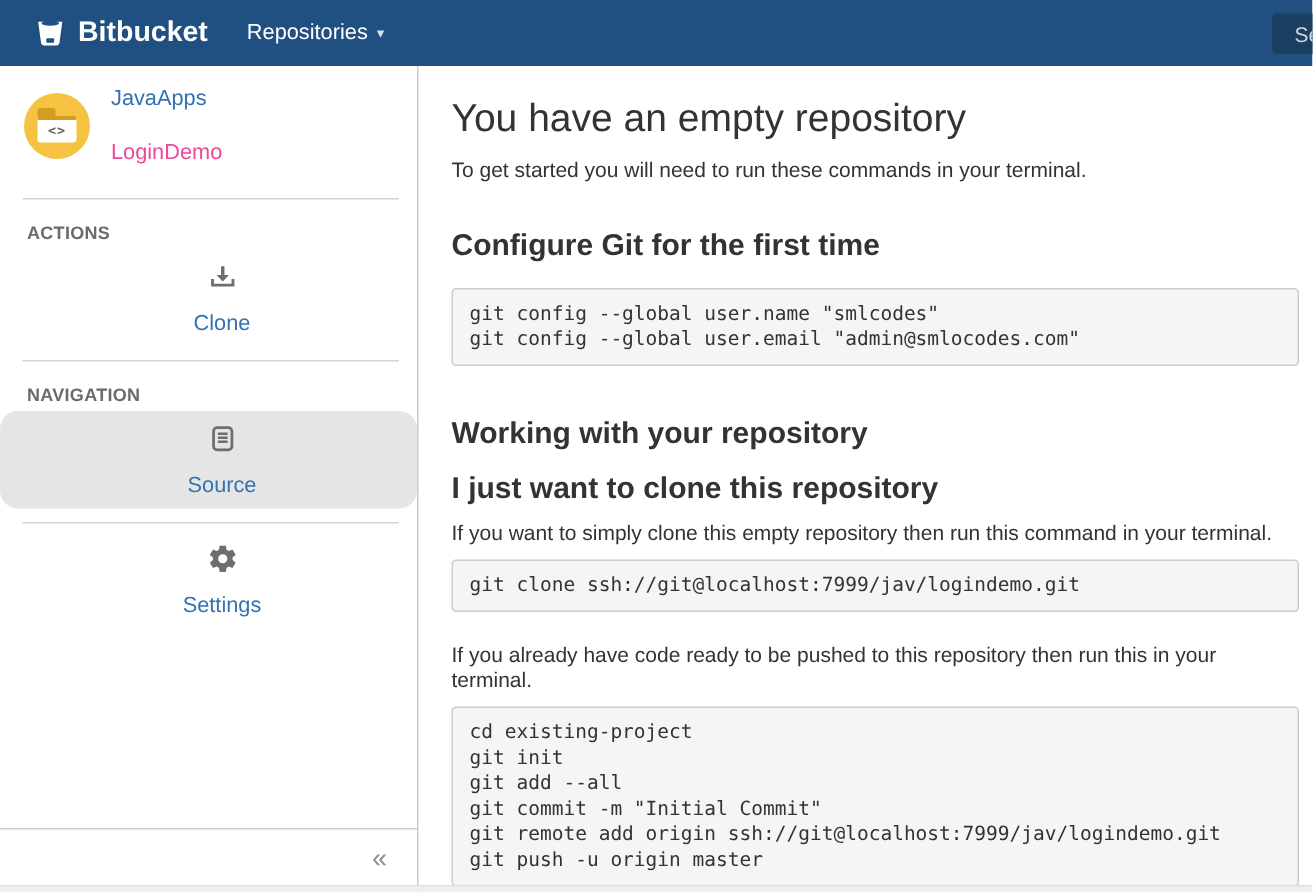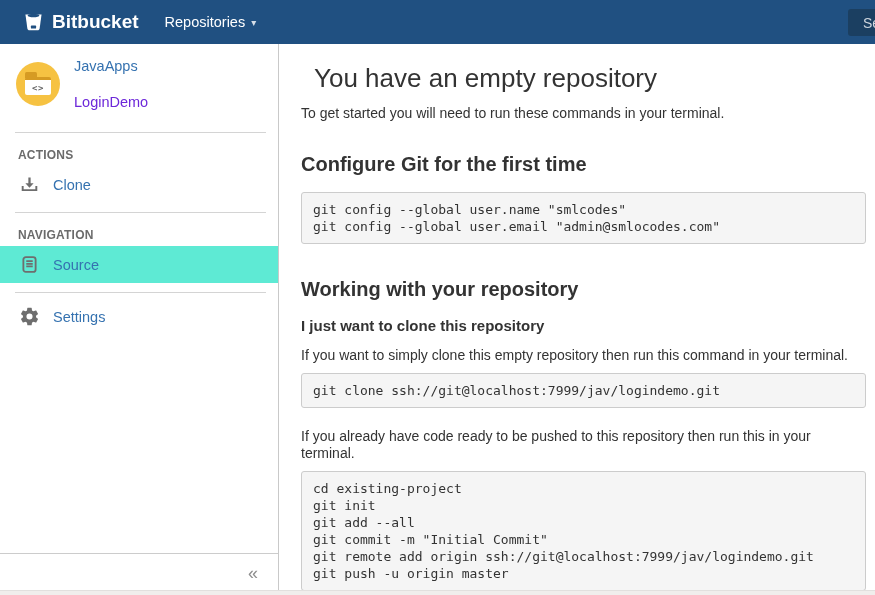--- a/index.html
+++ b/index.html
@@ -104,21 +104,21 @@
     align-items: center;
     justify-content: center;
     font-family: "DejaVu Sans Mono", monospace;
     font-size: 9px;
     font-weight: bold;
     color: #636363;
     letter-spacing: 0.5px;
   }
   .repo-meta { display: flex; flex-direction: column; gap: 20px; }
   .project-link { color: #3572b0; font-size: 14.5px; text-decoration: none; cursor: pointer; }
-  .repo-name { color: #6d28d9; font-size: 14.5px; }
+  .repo-name { color: #ec4899; font-size: 14.5px; }
 
   .divider {
     border: 0;
     border-top: 1px solid #d4d4d4;
     margin: 9px 12px 0 15px;
   }
   .section-title {
     font-size: 12px;
     font-weight: bold;
     color: #6b6b6b;
@@ -126,22 +126,23 @@
     letter-spacing: 0.2px;
   }
   .side-row {
     display: flex;
     align-items: center;
     gap: 13px;
     padding: 7px 0 7px 18px;
     min-height: 37px;
     cursor: pointer;
     text-decoration: none;
-  }
-  .side-row.selected { background: #5eead4; }
+    flex-direction: column;
+  }
+  .side-row.selected { background: #e5e5e5; border-radius: 12px; }
   .side-row .icon-wrap { width: 22px; height: 22px; display: flex; align-items: center; justify-content: center; flex: none; }
   .side-label { color: #3572b0; font-size: 14.5px; }
 
   .sidebar-footer {
     margin-top: auto;
     border-top: 1px solid #cccccc;
     padding: 10px 20px 12px;
     text-align: right;
   }
   .collapse-btn {
@@ -158,38 +159,38 @@
   .main {
     flex: 1;
     padding: 19px 9px 0 22px;
     overflow: hidden;
   }
   .main h2 {
     font-size: 26px;
     font-weight: normal;
     color: #333333;
     line-height: 30px;
-    margin: 0 13px 12px;
+    margin: 0 0 12px;
   }
   .main p {
     font-size: 14px;
     line-height: 17px;
     color: #333333;
   }
   .intro { margin: 0 0 31px; }
   .main h3 {
     font-size: 20px;
     font-weight: bold;
     color: #333333;
     line-height: 23px;
     margin: 0 0 16px;
   }
   .h3-gap { margin: 0 0 22px; }
   .main h4 {
-    font-size: 15px;
+    font-size: 20px;
     font-weight: bold;
     color: #333333;
     line-height: 18px;
     margin: 0 0 12px;
   }
   .sec-text { margin: 0 0 9px; }
   .codeblock {
     background: #f5f5f5;
     border: 1px solid #cccccc;
     border-radius: 3px;

